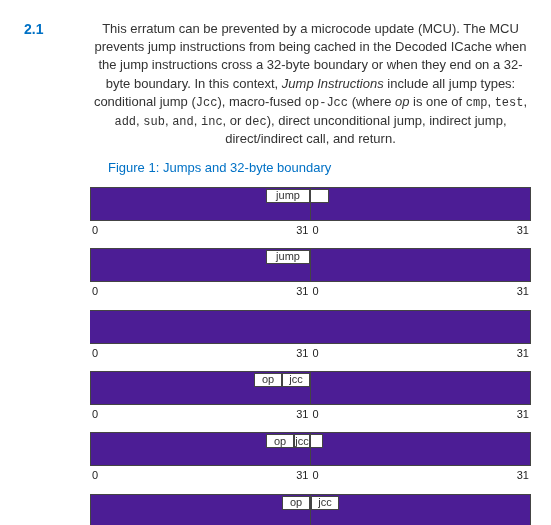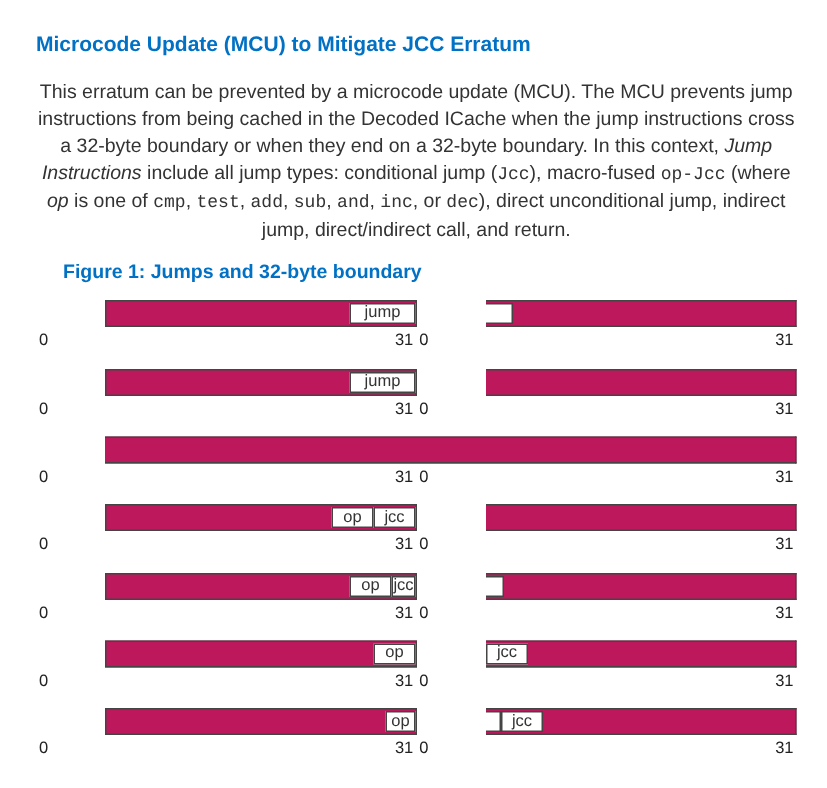--- a/index.html
+++ b/index.html
@@ -23,38 +23,37 @@
   .content-col { flex: 1; }
   h2 {
     color: #0071c5;
     font-size: 14px;
     font-weight: bold;
     margin: 0 0 12px 0;
   }
   p { margin: 0 0 10px 0; text-align: center; }
   .fig-caption {
     color: #0071c5;
-    font-weight: bold;
+    font-weight: normal;
     font-size: 13px;
     margin: 8px 0 10px 0;
     padding-left: 18px;
   }
   .code { font-family: "Courier New", monospace; font-size: 12px; }
 
   
   .diagram { margin: 4px 0 12px 0; }
   .bar-unit { margin-bottom: 10px; }
   .bar-halves { display: flex; }
   .half {
     position: relative;
-    height: 18px;
+    height: 34px;
     border: 1px solid #444;
     box-sizing: border-box;
-    background: #be185d;
-    margin-left: 46px;
+    background: #4c1d95;
   }
   .half.left  { flex: 1; border-left-width: 1px; }
   .half.right { flex: 1; border-left: none; }
   .labels { display: flex; font-size: 11px; color: #222; margin-top: 2px; }
   .labels .l-left  { flex: 1; display: flex; justify-content: space-between; padding: 0 2px; }
   .labels .l-right { flex: 1; display: flex; justify-content: space-between; padding: 0 2px; }
 
   .instr-box {
     position: absolute;
     top: 1px;
@@ -70,22 +69,22 @@
     white-space: nowrap;
   }
   .instr-box.anchor-right { right: 0; }
   .instr-box.anchor-left  { left: 0; }
   .sublabel { font-size: 11px; }
 </style>
 </head>
 <body>
 
 <div class="row">
+  <div class="num-col">2.1</div>
   <div class="content-col">
-    <h2>Microcode Update (MCU) to Mitigate JCC Erratum</h2>
 
     <p>
       <span>This erratum can be prevented by a microcode update (MCU). The MCU prevents jump instructions from being cached in the Decoded ICache when the jump instructions cross a 32-byte boundary or when they end on a 32-byte boundary. In this context, </span><i>Jump Instructions</i><span> include all jump types: conditional jump (</span><span class="code">Jcc</span><span>), macro-fused </span><span class="code">op-Jcc</span><span> (where </span><i>op</i><span> is one of </span><span class="code">cmp</span><span>, </span><span class="code">test</span><span>, </span><span class="code">add</span><span>, </span><span class="code">sub</span><span>, </span><span class="code">and</span><span>, </span><span class="code">inc</span><span>, or </span><span class="code">dec</span><span>), direct unconditional jump, indirect jump, direct/indirect call, and return.</span>
     </p>
 
     <div class="fig-caption">Figure 1: Jumps and 32-byte boundary</div>
 
     <div class="diagram">
 
       <div class="bar-unit">

